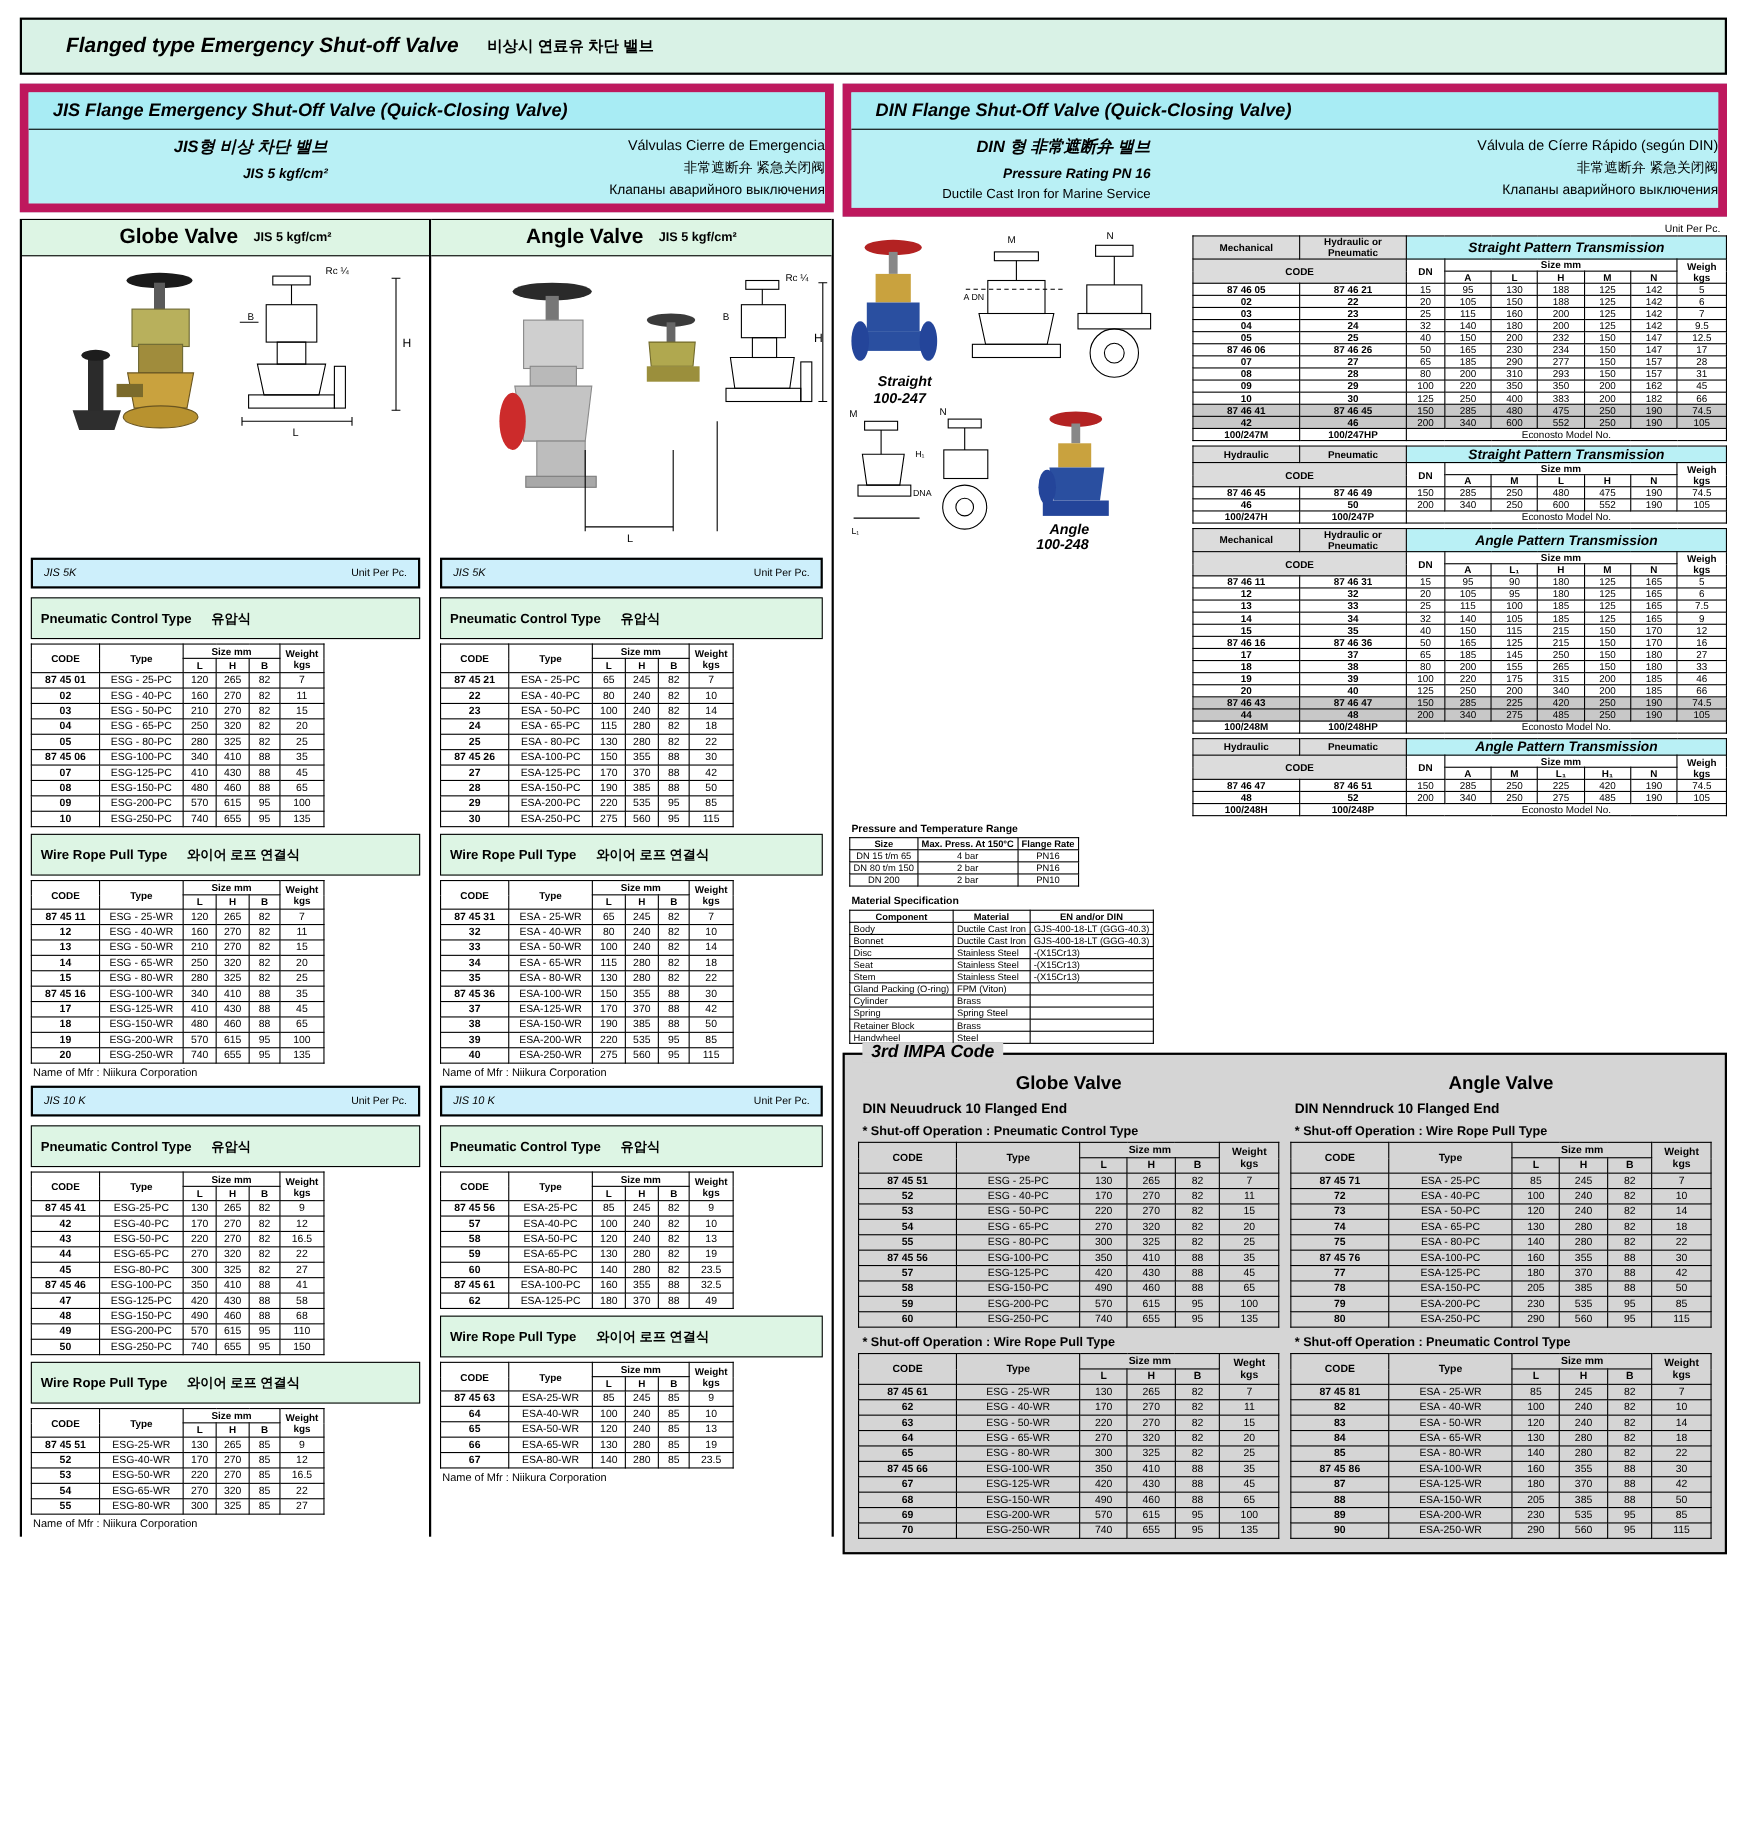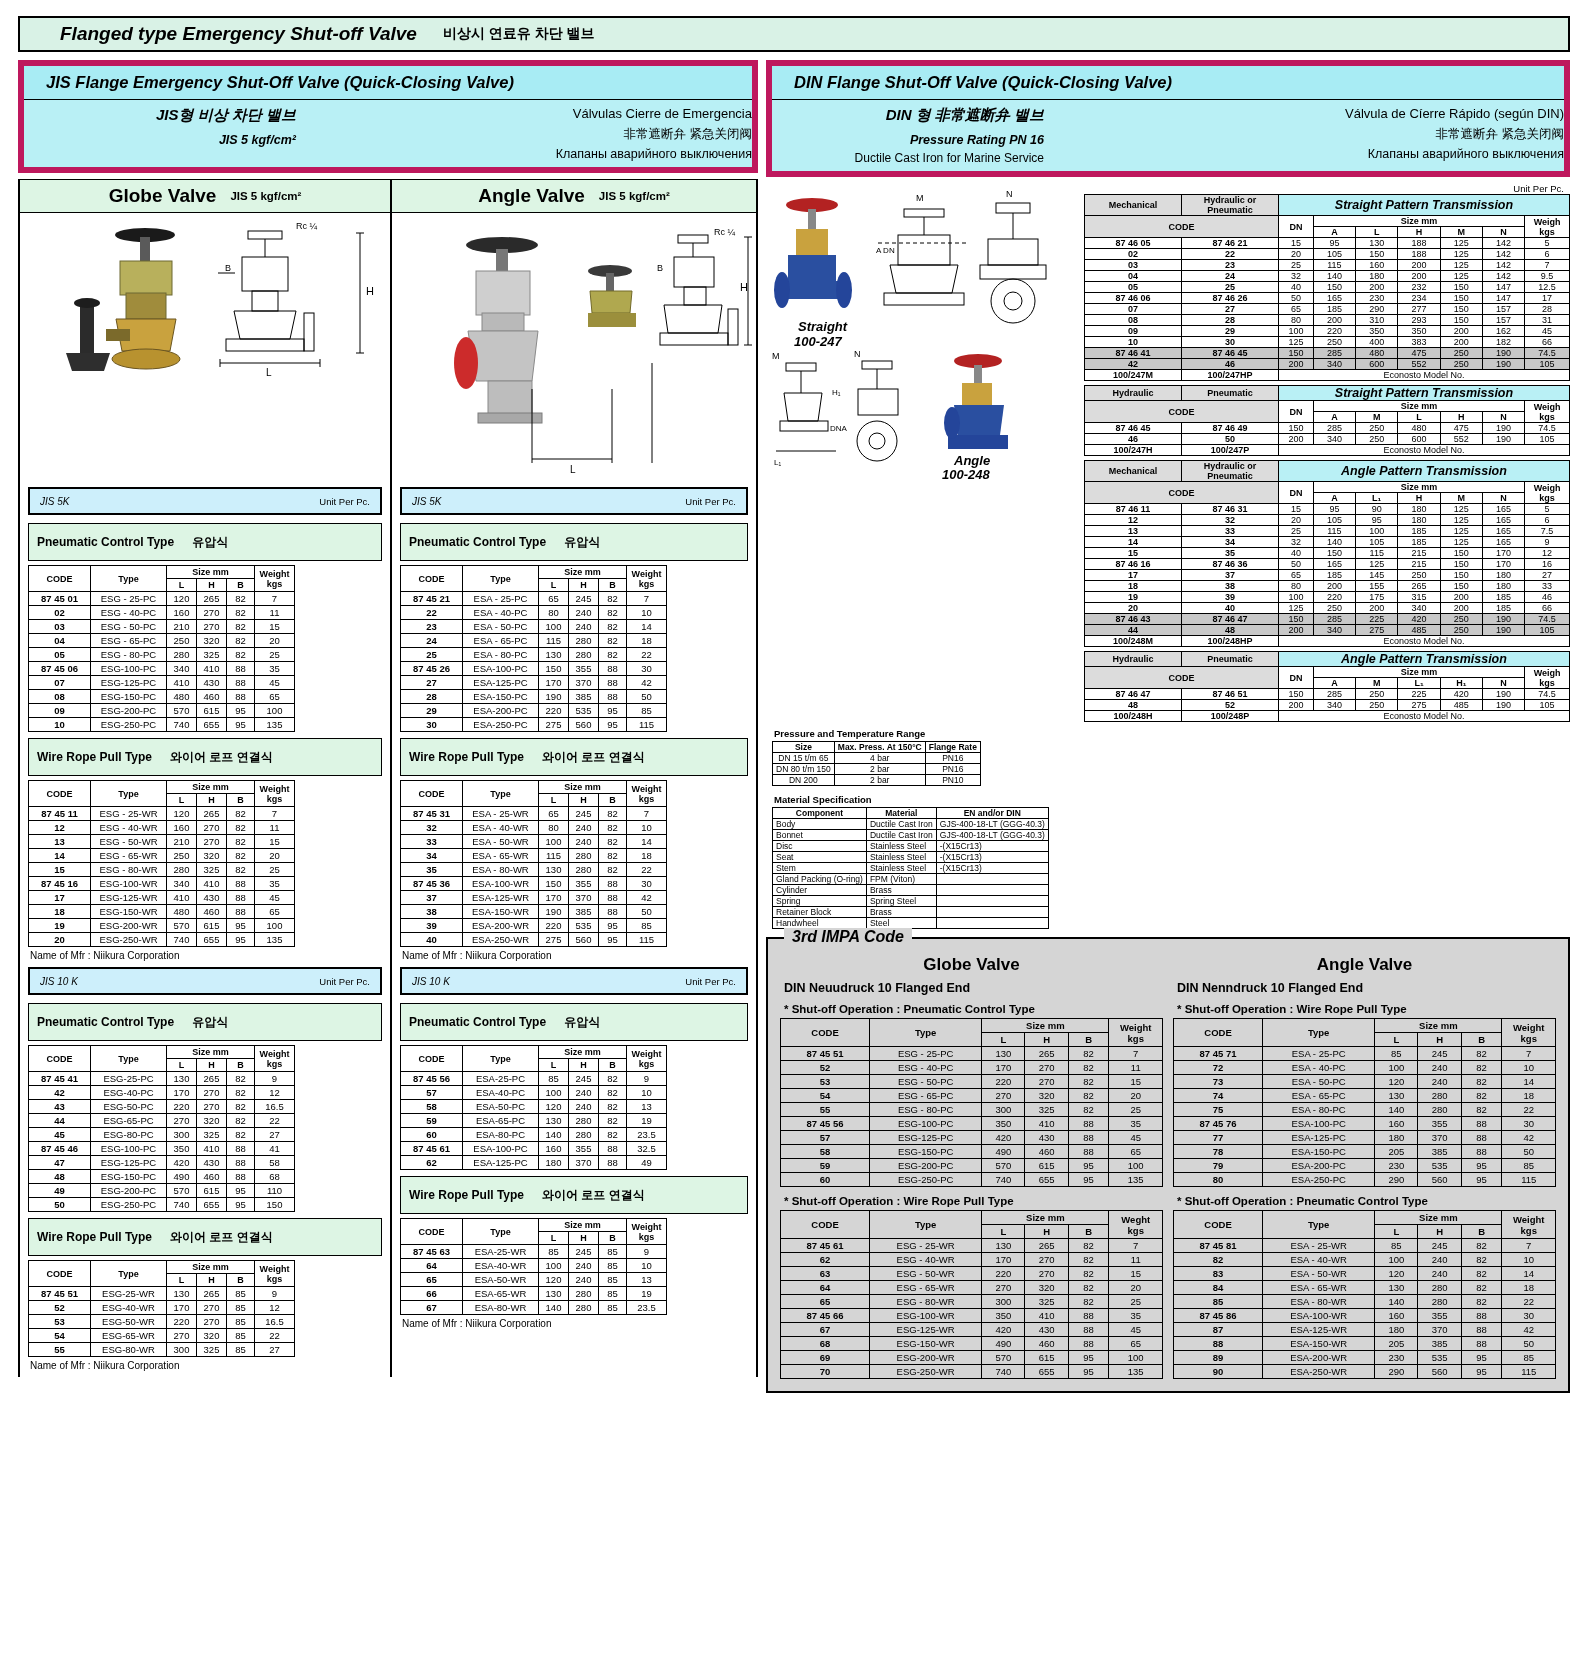--- a/index.html
+++ b/index.html
@@ -12,39 +12,39 @@
     font-size: 11px;
     color: #000;
     position: relative;
   }
   .page { position: relative; width: 1588px; height: 1660px; padding: 10px; }
 
   
   .banner {
     border: 2px solid #000;
     background: #d9f2e6;
-    height: 36px;
+    height: 52px;
     display: flex;
     align-items: center;
     padding-left: 40px;
     margin: 6px 8px 8px 8px;
   }
   .banner-title {
     font-style: italic;
     font-weight: bold;
     font-size: 19px;
   }
   .banner-kr { font-weight: bold; font-size: 14px; margin-left: 26px; }
 
   .columns { display: flex; gap: 8px; padding: 0 8px; }
   .col-left { width: 740px; }
   .col-right { width: 812px; }
 
   
-  .hdrbox { border: 6px solid #be185d; background: #b9f0f5; margin-bottom: 6px; }
+  .hdrbox { border: 8px solid #be185d; background: #b9f0f5; margin-bottom: 6px; }
   .hdrbox .line1 {
     font-style: italic; font-weight: bold; font-size: 16.5px;
     padding: 7px 0 7px 22px; border-bottom: 1px solid #000; background: #a8ecf4;
   }
   .hdrbox .body { display: flex; padding: 6px 0 6px 22px; text-align: right; }
   .hdrbox .body .lft { width: 250px; }
   .hdrbox .body .rgt { flex: 1; }
   .kr-bold { font-weight: bold; font-style: italic; font-size: 15px; margin-bottom: 8px;}
   .sub-it { font-style: italic; font-weight: bold; font-size: 12.5px; margin-top: 4px;}
   .sub-b { font-weight: normal; font-size: 12px; margin-top: 4px;}

